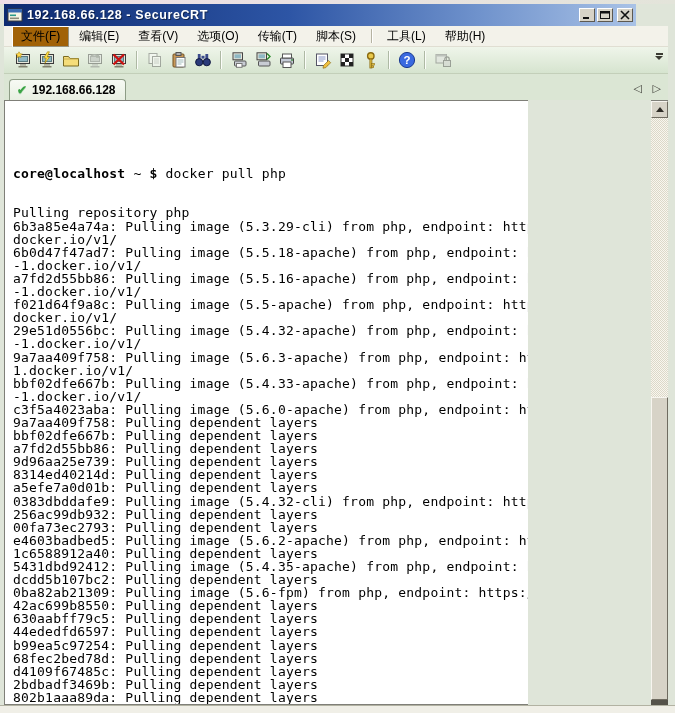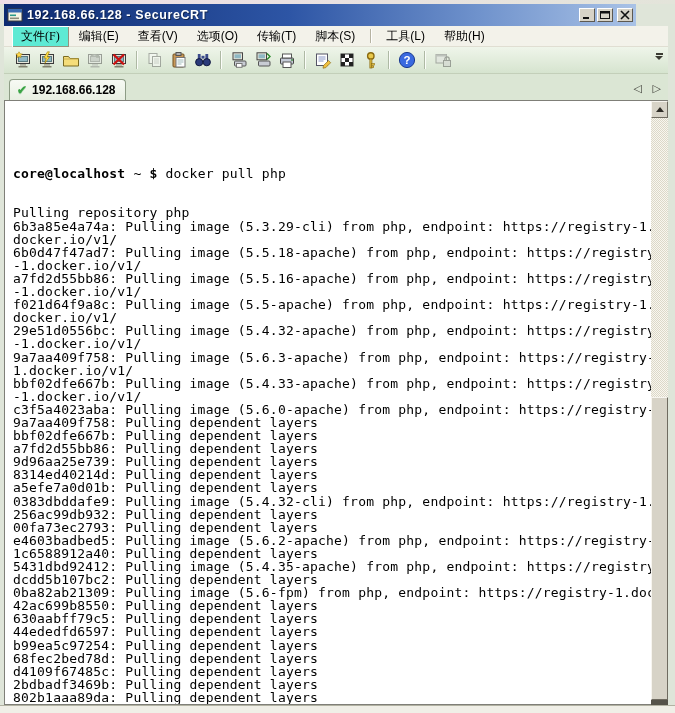--- a/index.html
+++ b/index.html
@@ -22,21 +22,21 @@
   .winbtn { width:16px; height:14px; background:#d7d3c7; margin-left:2px;
     border:1px solid; border-color:#ffffff #5d5950 #5d5950 #ffffff;
     display:flex; align-items:center; justify-content:center; }
   .winbtn.close { margin-left:4px; }
   
   .menubar { position:absolute; left:4px; top:26px; width:664px; height:21px;
     background:#f3f2ea; display:flex; align-items:center; font-size:12px;
     color:#000; border-bottom:1px solid #e0ded2; padding-left:8px; }
   .menu-item { padding:2px 9px; margin-right:1px; white-space:nowrap; }
   .menu-item.boxed { box-shadow:inset 1px 1px 0 #ffffff, inset -1px -1px 0 #96927f;
-    background:#5eead4;font-family:Liberation Serif, serif; }
+    background:#a16207; }
   .menu-sep { width:0; height:14px; border-left:1px solid #b6b3a2;
     border-right:1px solid #ffffff; margin:0 5px; }
   
   .toolbar { position:absolute; left:4px; top:47px; width:664px; height:27px;
     background:linear-gradient(#eff5ea,#d6e4cf);
     border-bottom:1px solid #c3cfb9;
     display:flex; align-items:center; padding-left:7px; }
   .tb-btn { width:24px; height:23px; display:flex; align-items:center;
     justify-content:center; }
   .tb-btn.disabled { filter:grayscale(0.95) opacity(0.45); }
@@ -55,21 +55,21 @@
     border:1px solid #8d9c85; border-bottom:none; border-radius:4px 4px 0 0;
     display:flex; align-items:center; gap:5px; padding:0 10px 0 7px;
     font-size:12px; font-weight:bold; color:#000; }
   .tab-check { color:#3aa445; font-size:12px; font-weight:bold;
     text-shadow:0 1px 0 #b9dcb9; }
   .tab-arrow { position:absolute; top:9px; font-size:11px; color:#3a3a34;
     line-height:10px; }
   .tab-arrow.left { right:26px; }
   .tab-arrow.right { right:7px; }
   
-  .terminal { position:absolute; left:4px; top:100px; width:647px; height:605px;
+  .terminal { position:absolute; left:4px; top:100px; width:524px; height:605px;
     background:#ffffff; border:1px solid #7f7f78; border-right:none;
     overflow:hidden; }
   .term-inner { padding:40px 0 0 8px;
     font-family:"DejaVu Sans Mono", monospace;
     font-size:13px; line-height:13.1px; letter-spacing:.2px;
     white-space:pre; color:#000; }
   .tline { height:13.1px; }
   .b { font-weight:bold; }
   
   .scrollbar { position:absolute; left:651px; top:100px; width:17px; height:605px;

